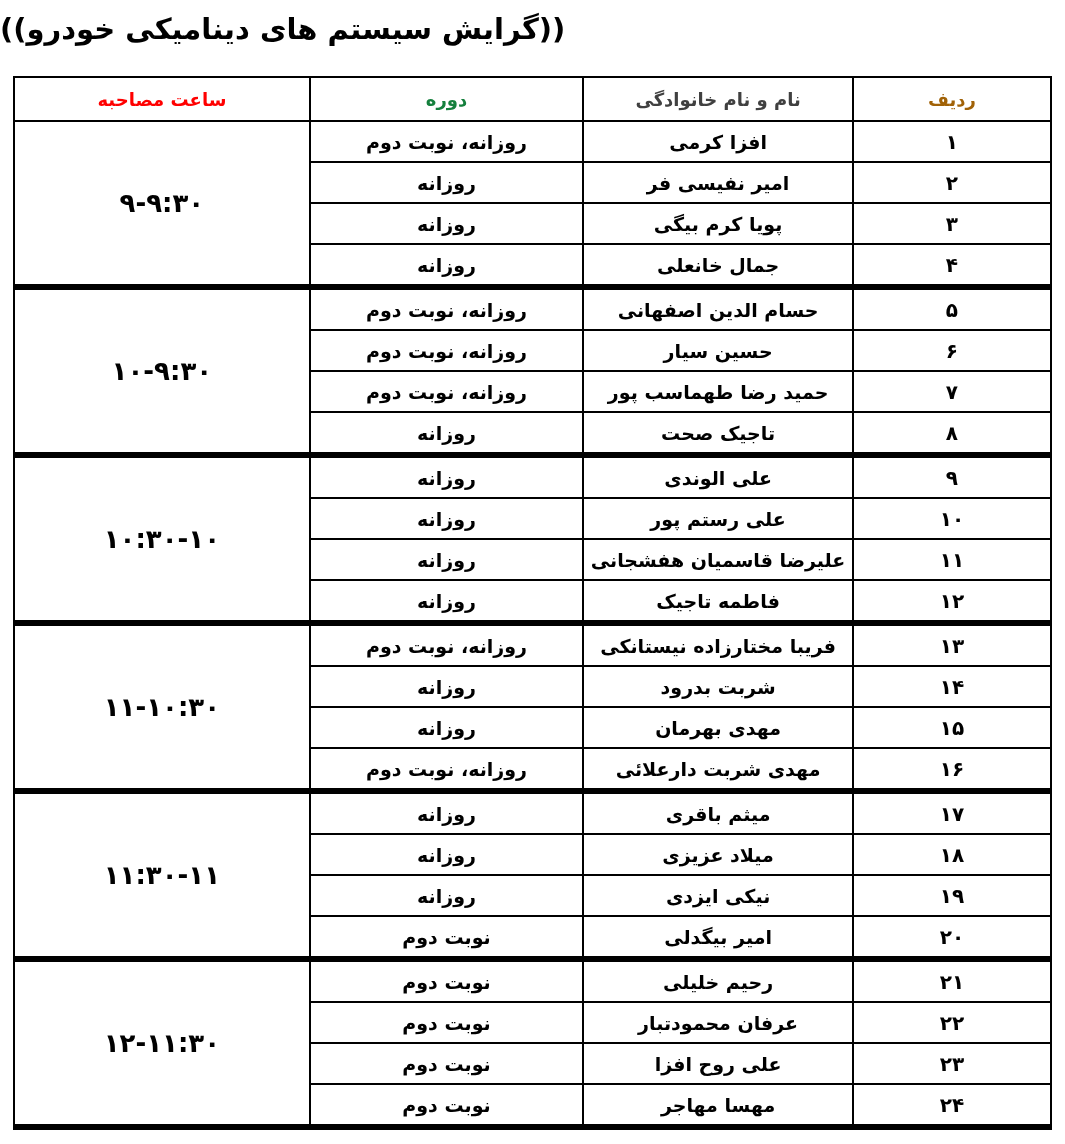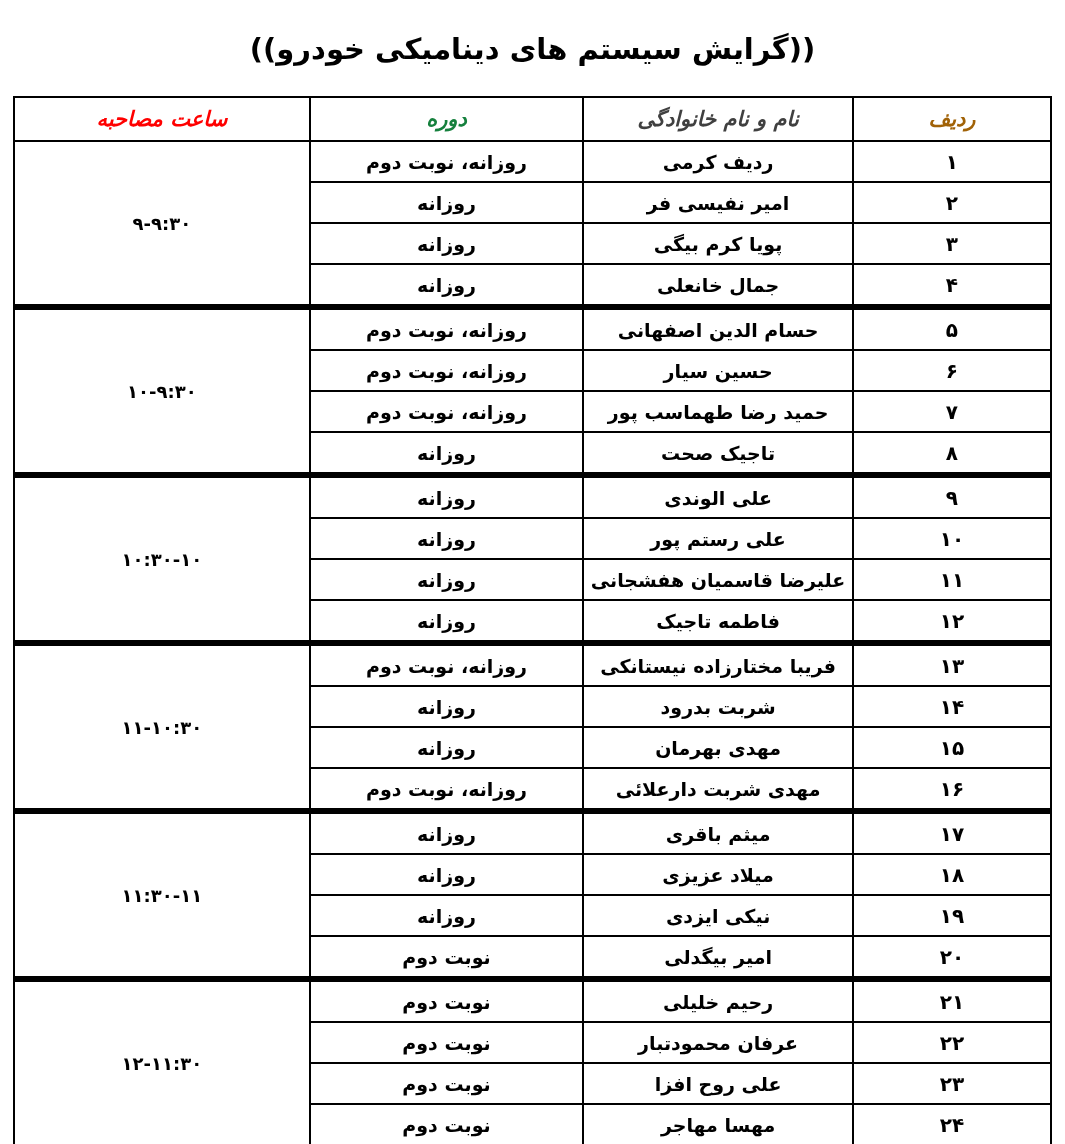--- a/index.html
+++ b/index.html
@@ -9,22 +9,22 @@
   }
   body {
     width: 1065px;
     height: 1144px;
     font-family: "DejaVu Sans", sans-serif;
     font-weight: bold;
     color: #000;
     direction: rtl;
   }
   .page-title {
-    margin-top: 28px;
-    text-align: center;
+    margin-top: 8px;
+    text-align: left;
     font-size: 29px;
     font-weight: bold;
     letter-spacing: 0;
     height: 42px;
     line-height: 42px;
   }
   table.schedule {
     border-collapse: collapse;
     table-layout: fixed;
     direction: rtl;
@@ -33,34 +33,33 @@
   }
   .schedule th, .schedule td {
     border: 2px solid #000;
     text-align: center;
     vertical-align: middle;
     padding: 0 4px;
     overflow: hidden;
   }
   .schedule th {
     height: 42px;
-    font-size: 21px;
-    font-weight: bold;
-    font-style: italic;
+    font-size: 18px;
+    font-weight: bold;
   }
   .schedule td {
     height: 39px;
     font-size: 19px;
     font-weight: bold;
   }
   .schedule td.no-cell { font-size: 20px; }
   .schedule tr.group-end td { border-bottom: 6px solid #000; }
   .schedule td.time-cell {
     border-bottom: 6px solid #000;
-    font-size: 18px;
+    font-size: 26px;
     margin-left: 28px;
   }
   .schedule td.time-cell span { unicode-bidi: embed; }
 </style>
 </head>
 <body>
 
 <div class="page-title">((گرایش سیستم های دینامیکی خودرو))</div>
 
 <table class="schedule">
@@ -74,21 +73,21 @@
     <tr>
       <th style="color:#a16207">ردیف</th>
       <th style="color:#404040">نام و نام خانوادگی</th>
       <th style="color:#15803d">دوره</th>
       <th style="color:#FF0000">ساعت مصاحبه</th>
     </tr>
   </thead>
   <tbody>
     <tr>
       <td class="no-cell">۱</td>
-      <td>ردیف کرمی</td>
+      <td>افزا کرمی</td>
       <td>روزانه، نوبت دوم</td>
       <td class="time-cell" rowspan="4"><span dir="ltr">۹-۹:۳۰</span></td>
     </tr>
     <tr>
       <td class="no-cell">۲</td>
       <td>امیر نفیسی فر</td>
       <td>روزانه</td>
     </tr>
     <tr>
       <td class="no-cell">۳</td>

